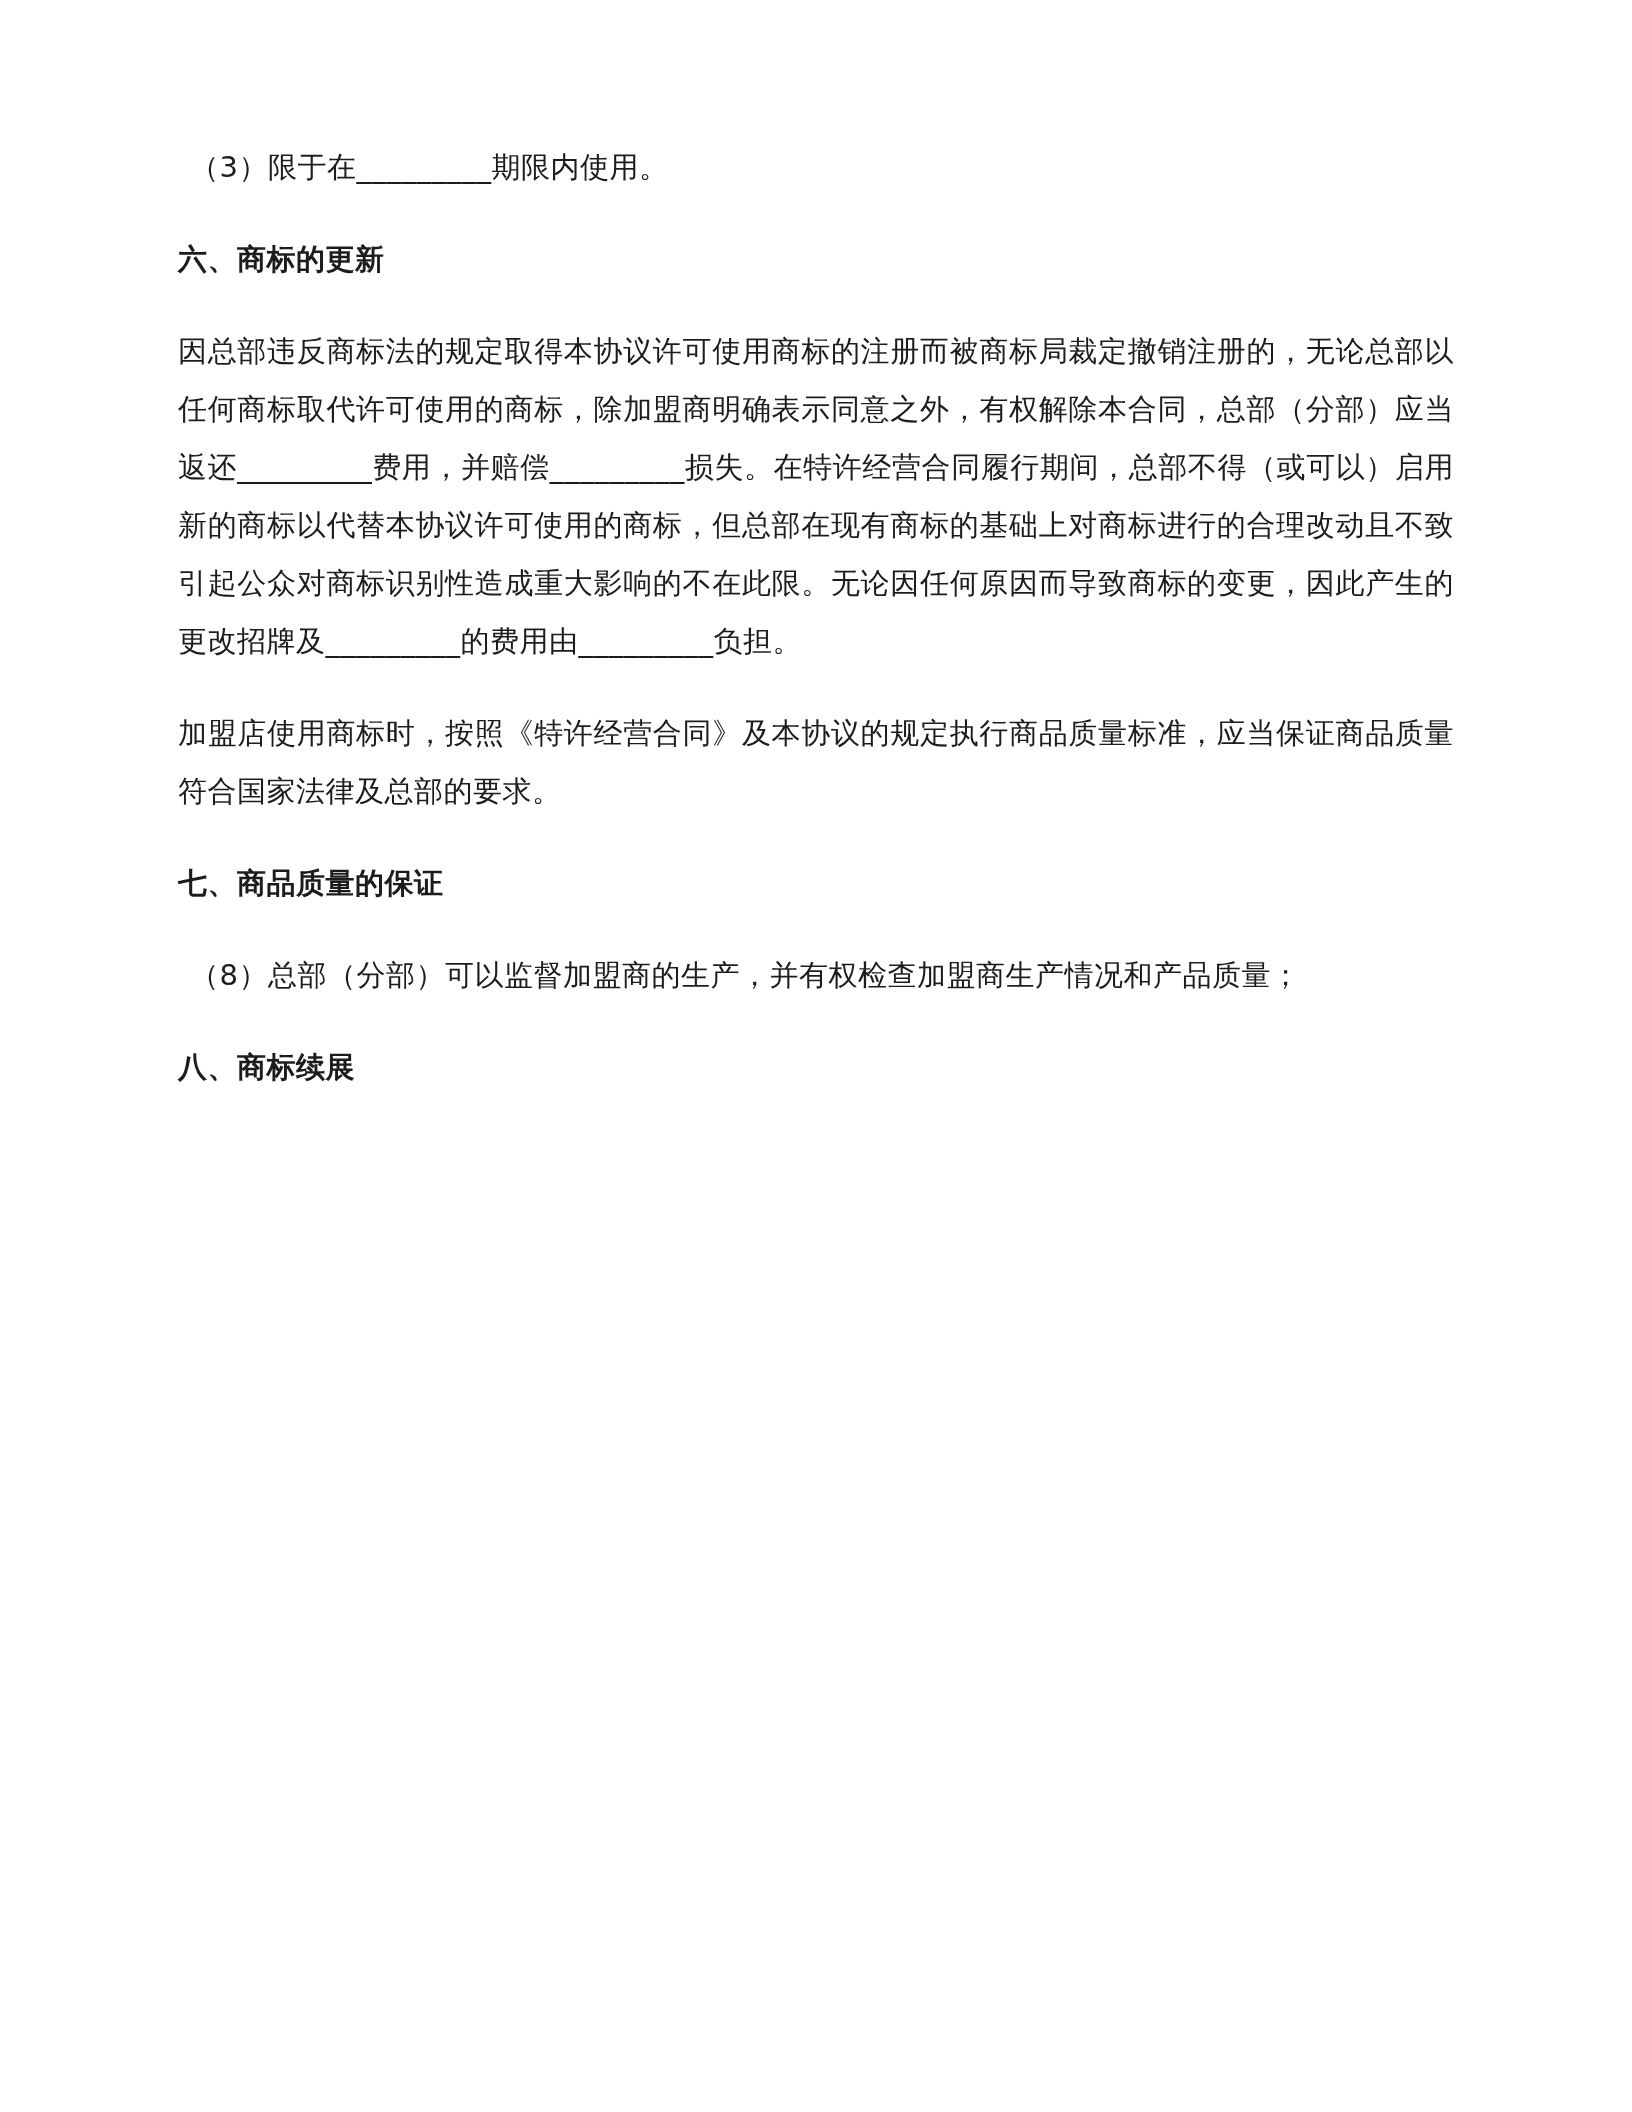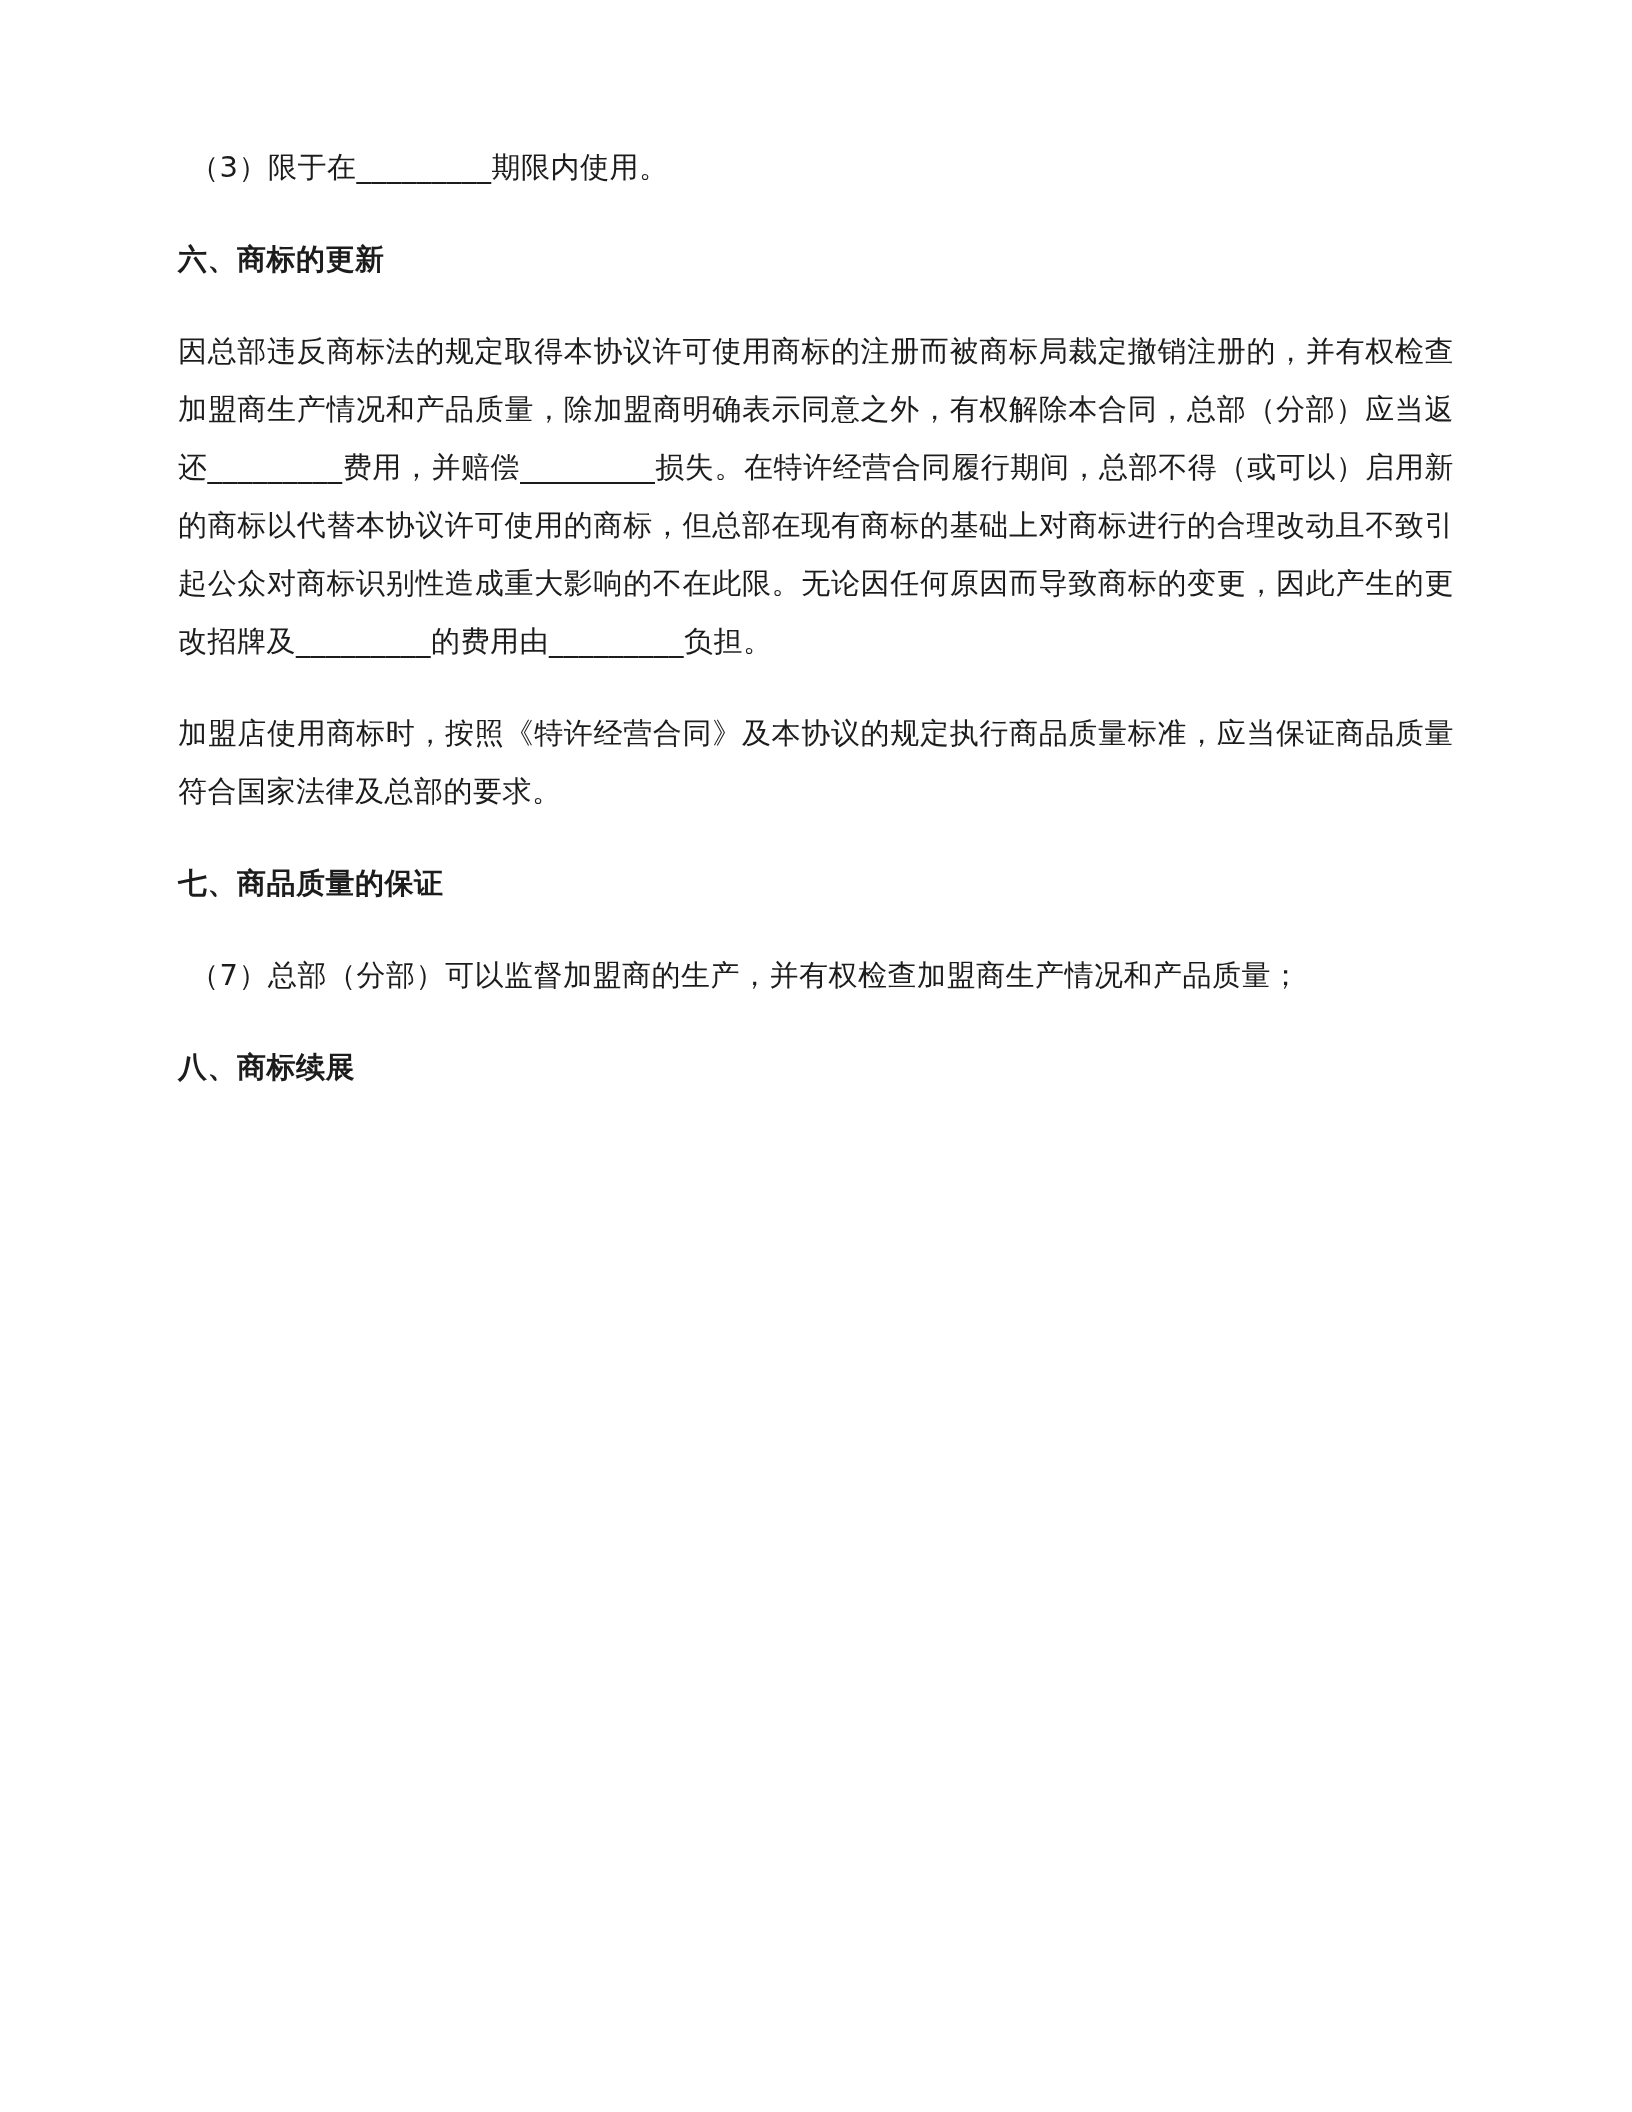--- a/index.html
+++ b/index.html
@@ -39,25 +39,25 @@
 </style>
 </head>
 <body>
 
 <div class="page">
 
   <div class="block list-item">（3）限于在_________期限内使用。</div>
 
   <div class="block heading">六、商标的更新</div>
 
-  <div class="block paragraph">因总部违反商标法的规定取得本协议许可使用商标的注册而被商标局裁定撤销注册的，并有权检查加盟商生产情况和产品质量，除加盟商明确表示同意之外，有权解除本合同，总部（分部）应当返还_________费用，并赔偿_________损失。在特许经营合同履行期间，总部不得（或可以）启用新的商标以代替本协议许可使用的商标，但总部在现有商标的基础上对商标进行的合理改动且不致引起公众对商标识别性造成重大影响的不在此限。无论因任何原因而导致商标的变更，因此产生的更改招牌及_________的费用由_________负担。</div>
+  <div class="block paragraph">因总部违反商标法的规定取得本协议许可使用商标的注册而被商标局裁定撤销注册的，无论总部以任何商标取代许可使用的商标，除加盟商明确表示同意之外，有权解除本合同，总部（分部）应当返还_________费用，并赔偿_________损失。在特许经营合同履行期间，总部不得（或可以）启用新的商标以代替本协议许可使用的商标，但总部在现有商标的基础上对商标进行的合理改动且不致引起公众对商标识别性造成重大影响的不在此限。无论因任何原因而导致商标的变更，因此产生的更改招牌及_________的费用由_________负担。</div>
 
   <div class="block paragraph">加盟店使用商标时，按照《特许经营合同》及本协议的规定执行商品质量标准，应当保证商品质量符合国家法律及总部的要求。</div>
 
   <div class="block heading">七、商品质量的保证</div>
 
 
-  <div class="block list-item">（7）总部（分部）可以监督加盟商的生产，并有权检查加盟商生产情况和产品质量；</div>
+  <div class="block list-item">（8）总部（分部）可以监督加盟商的生产，并有权检查加盟商生产情况和产品质量；</div>
 
 
   <div class="block heading">八、商标续展</div>
 
 </div>
 
 </body></html>

